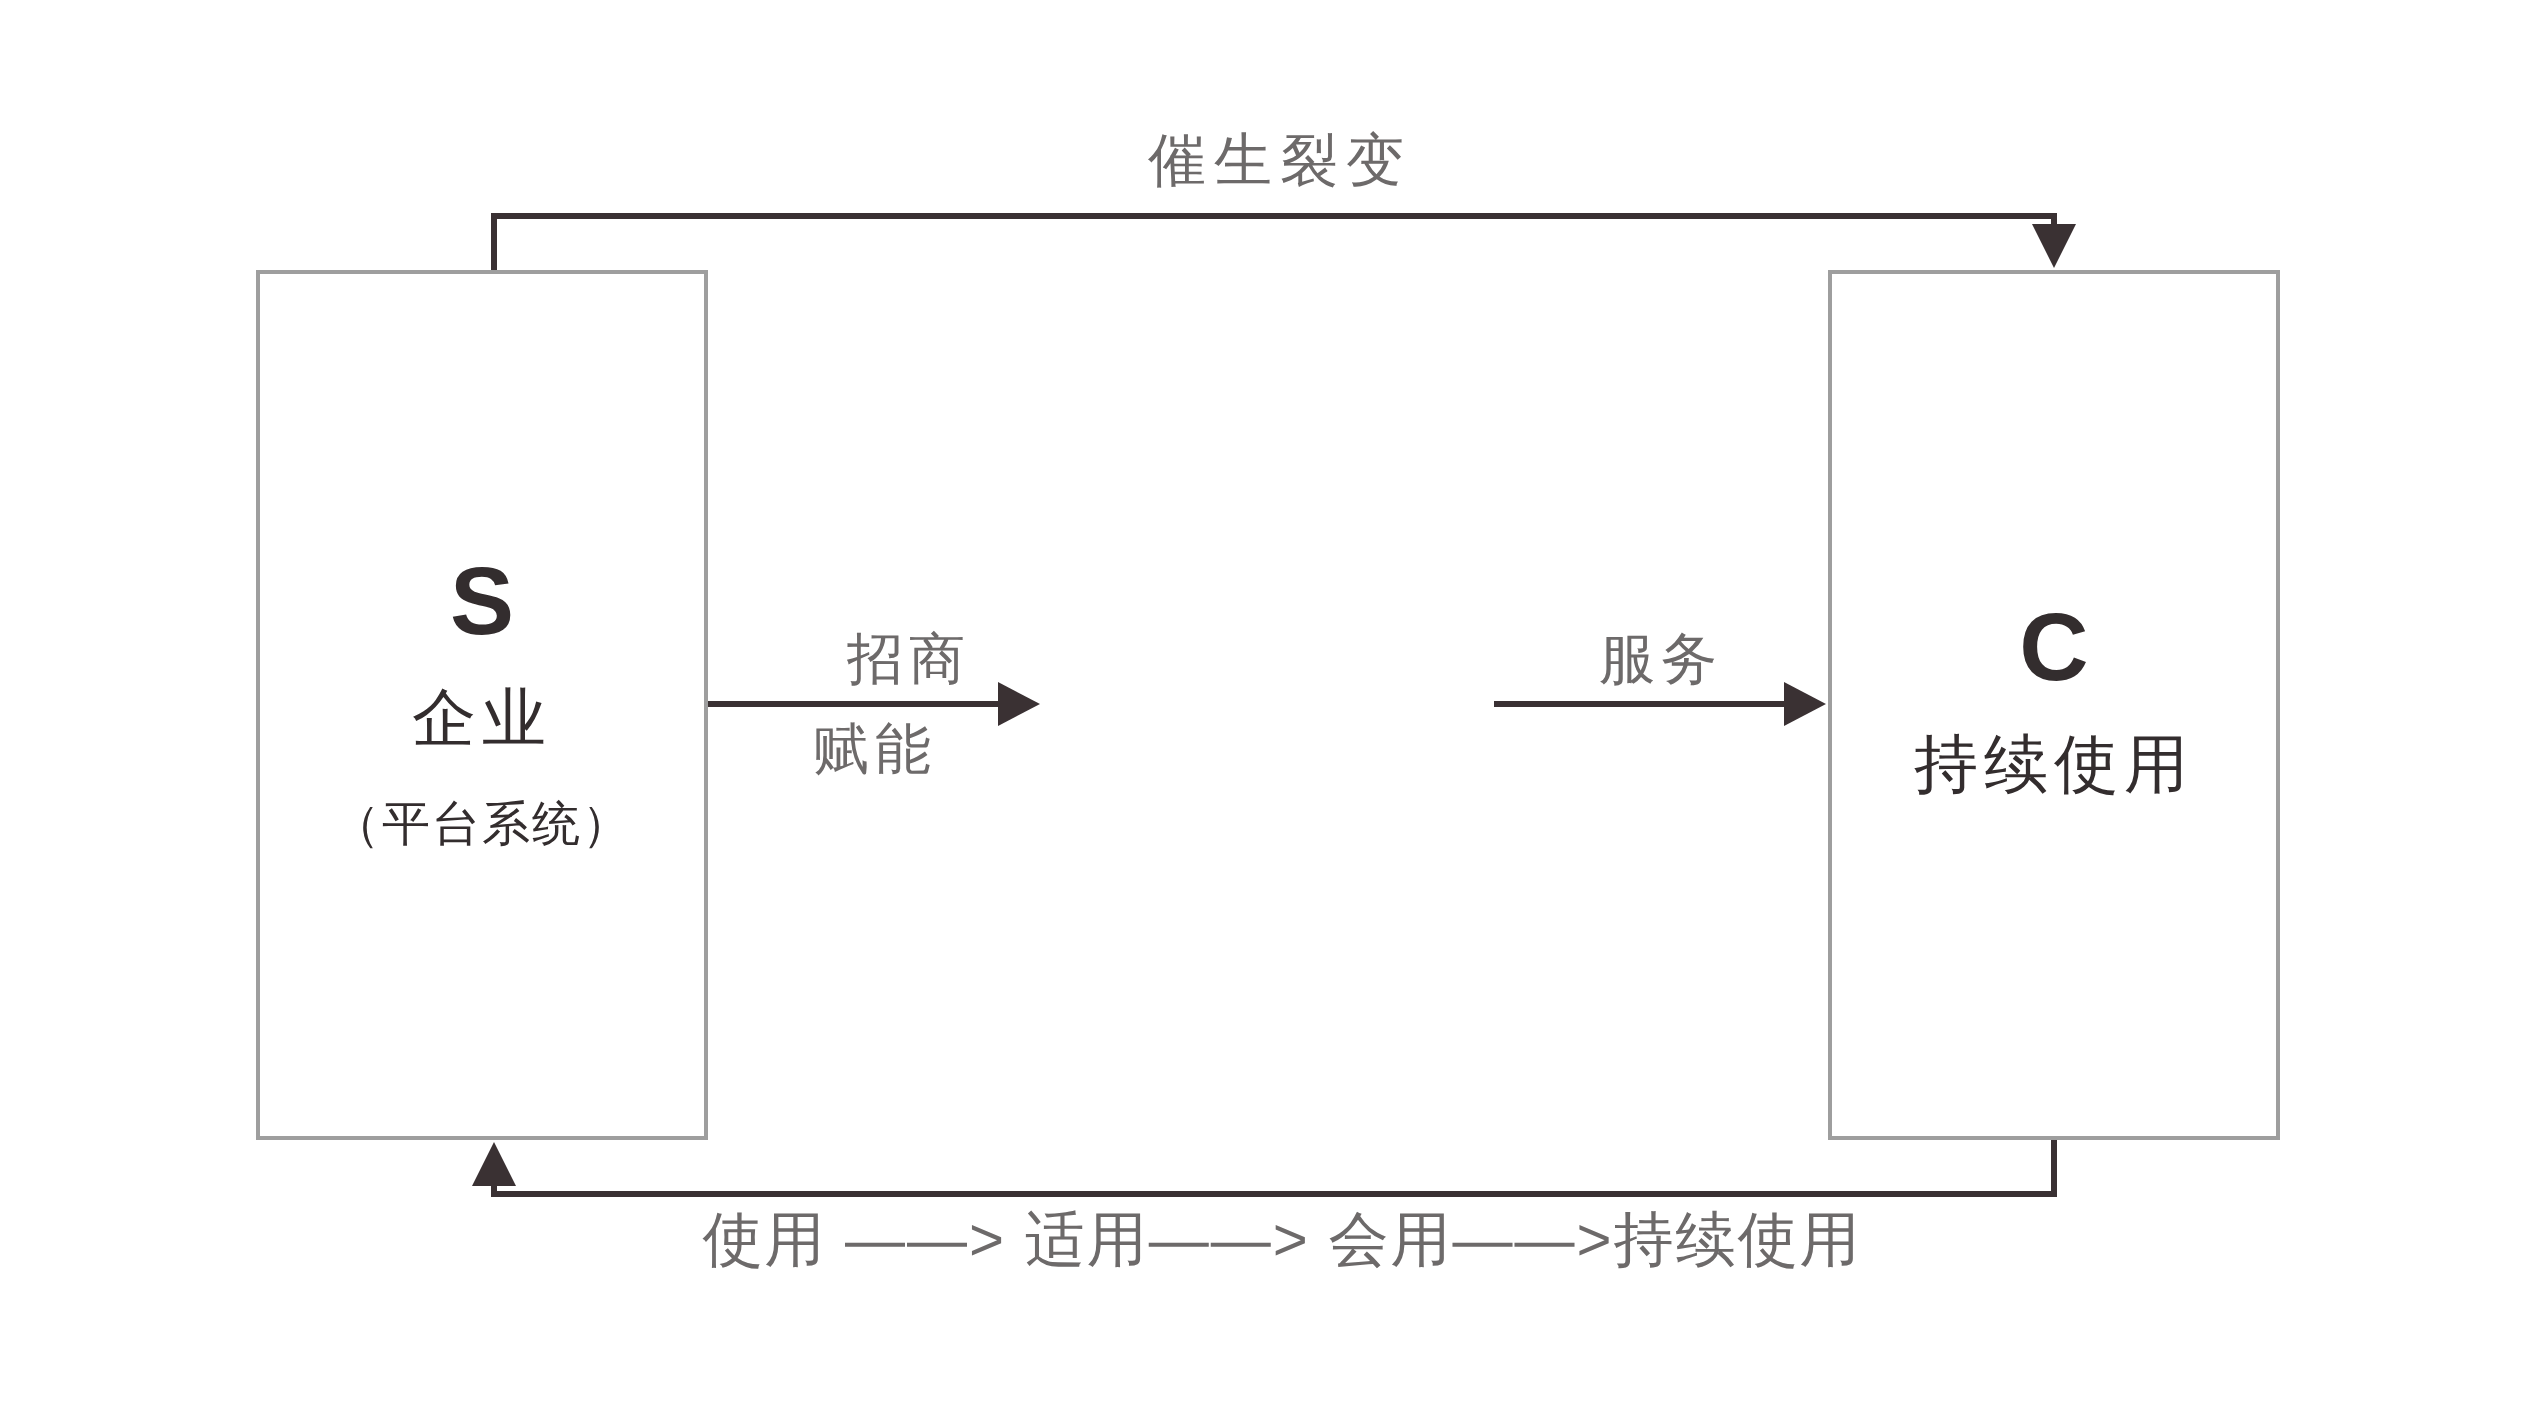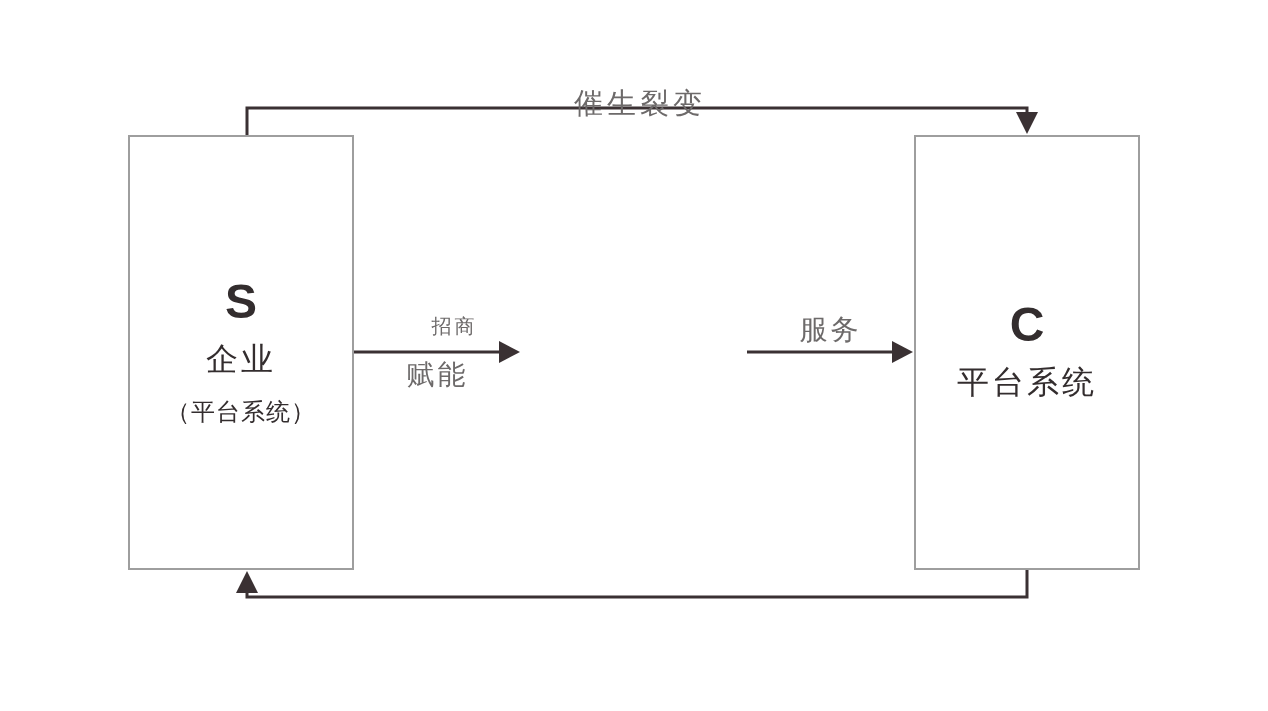--- a/index.html
+++ b/index.html
@@ -49,22 +49,22 @@
   .node-title  { font-size: 32px; letter-spacing: 3px; margin-top: 12px; color: #332d2e; }
   .node-subtitle { font-size: 24px; letter-spacing: 1px; margin-top: 14px; color: #332d2e; }
 
   .edge-label {
     position: absolute;
     color: #6d6a6a;
     text-align: center;
     line-height: 1.1;
     white-space: nowrap;
   }
-  .lbl-fission   { left: 434px; top: 88px;  width: 412px; font-size: 29px; letter-spacing: 4px; }
-  .lbl-recruit-1 { left: 354px; top: 315px; width: 201px; font-size: 20px; letter-spacing: 3px; }
+  .lbl-fission   { left: 434px; top: 66px;  width: 412px; font-size: 29px; letter-spacing: 4px; }
+  .lbl-recruit-1 { left: 354px; top: 315px; width: 201px; font-size: 28px; letter-spacing: 3px; }
   .lbl-recruit-2 { left: 354px; top: 360px; width: 167px; font-size: 28px; letter-spacing: 3px; }
   .lbl-service   { left: 747px; top: 315px; width: 167px; font-size: 28px; letter-spacing: 3px; }
   .lbl-usage     { left: 14px;  top: 604px; width: 1254px; font-size: 30px; letter-spacing: 1px; }
 </style>
 </head>
 <body>
 
 <div class="canvas">
 
   <svg class="arrows" viewBox="0 0 1268 711" xmlns="http://www.w3.org/2000/svg">
@@ -92,21 +92,22 @@
     </div>
     <div class="node-title">企业</div>
     <div class="node-subtitle">（平台系统）</div>
   </div>
 
 
   <div class="node node-c">
     <div class="node-letter-line">
       <span class="node-letter">C</span>
     </div>
-    <div class="node-title">平台系统</div>
+    <div class="node-title">持续使用</div>
   </div>
 
   <div class="edge-label lbl-fission">催生裂变</div>
   <div class="edge-label lbl-recruit-1">招商</div>
   <div class="edge-label lbl-recruit-2">赋能</div>
   <div class="edge-label lbl-service">服务</div>
+  <div class="edge-label lbl-usage">使用 ——&gt; 适用——&gt; 会用——&gt;持续使用</div>
 
 </div>
 
 </body></html>

